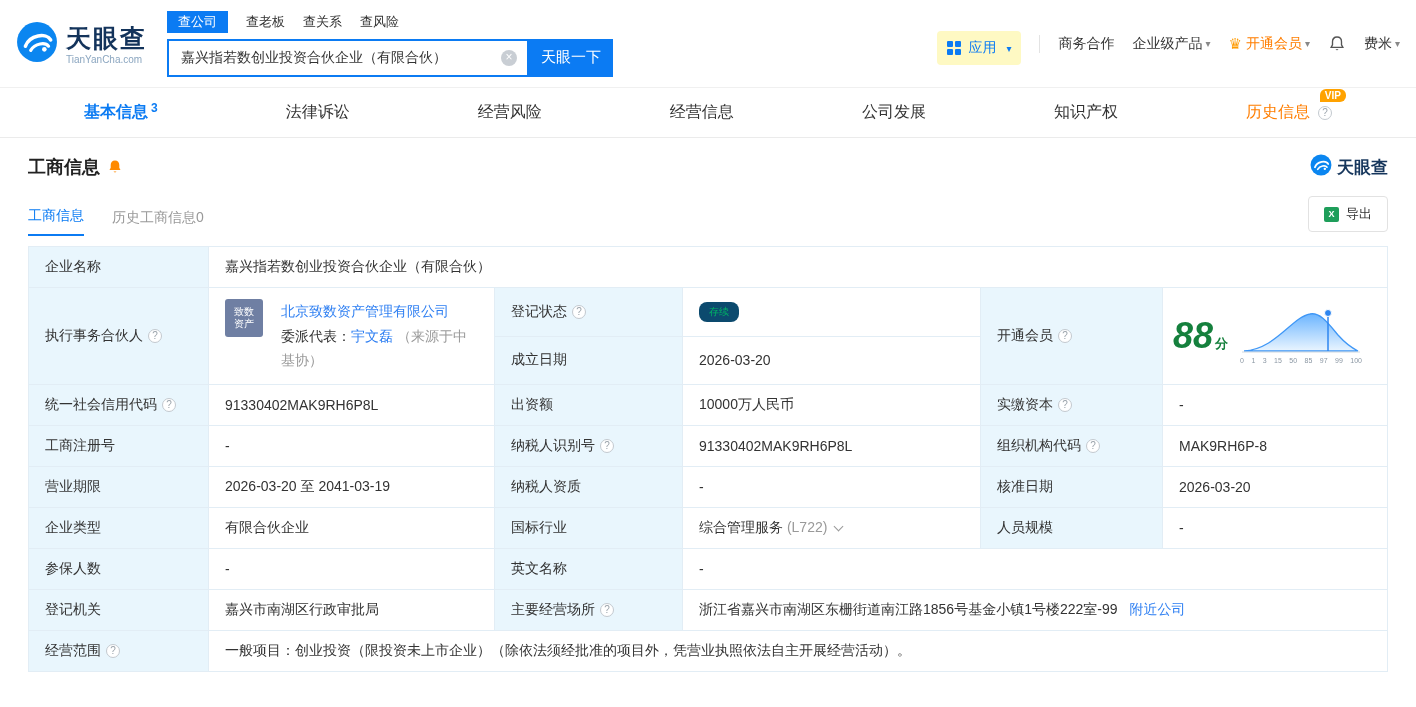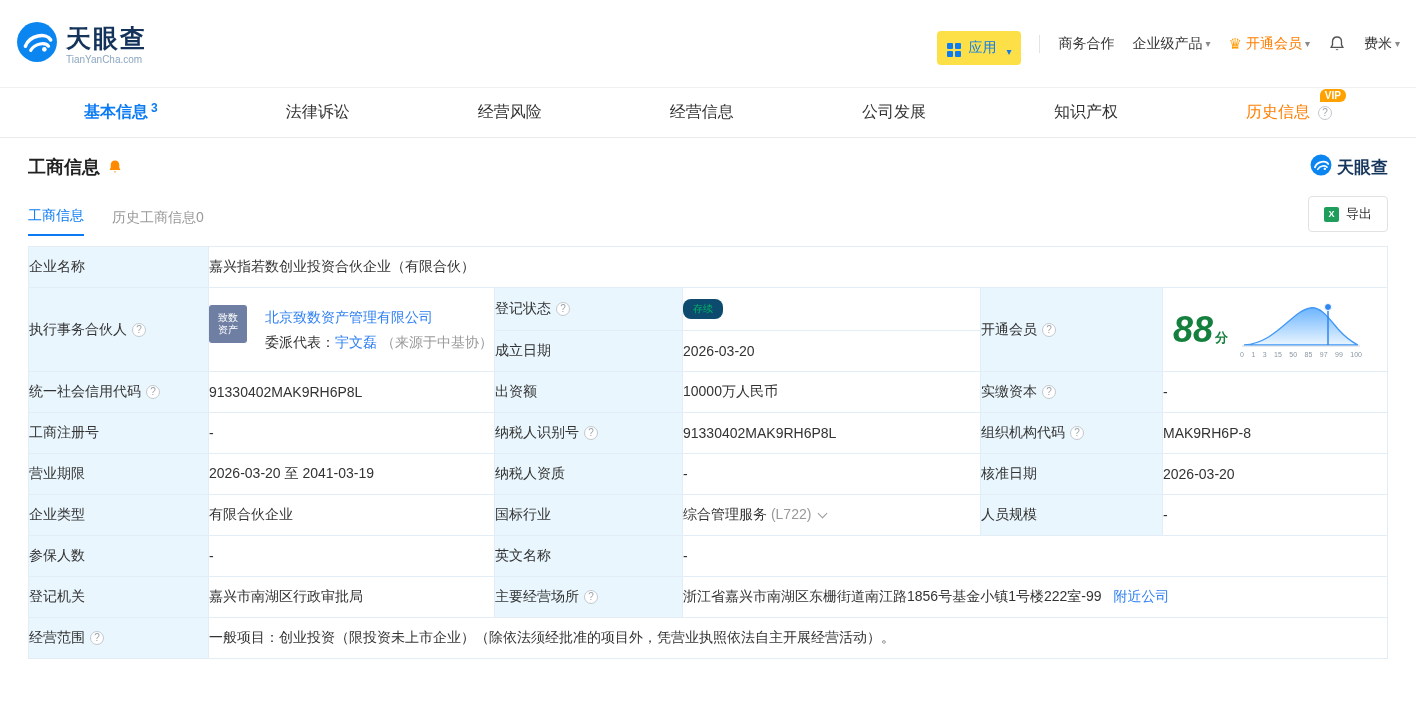--- a/index.html
+++ b/index.html
@@ -18,21 +18,21 @@
   .search-wrap { margin-left: 20px; }
   .search-tabs { display: flex; gap: 18px; align-items: center; font-size: 13px; margin-bottom: 6px; }
   .search-tab { cursor: pointer; color: #333; }
   .search-tab.active { background: #0b7bf3; color: #fff; padding: 2px 11px; }
   .search-row { display: flex; }
   .search-box { width: 362px; height: 38px; border: 2px solid #0b7bf3; display: flex; align-items: center; padding: 0 10px; gap: 8px; background: #fff; }
   .search-box input { border: none; outline: none; flex: 1; font-size: 14px; color: #333; font-family: inherit; background: transparent; }
   .clear-btn { width: 16px; height: 16px; border-radius: 50%; background: #c9ced4; color: #fff; font-size: 12px; line-height: 15px; text-align: center; cursor: pointer; flex: none; }
   .search-btn { width: 84px; height: 38px; background: #0b7bf3; color: #fff; font-size: 15px; border: none; cursor: pointer; font-family: inherit; }
   .header-right { margin-left: auto; display: flex; align-items: center; gap: 18px; font-size: 14px; white-space: nowrap; }
-  .apps-pill { display: flex; align-items: flex-end; gap: 7px; background: #fde047; color: #0b7bf3; padding: 8px 10px; border-radius: 4px; cursor: pointer; margin-top: 9px; }
+  .apps-pill { display: flex; align-items: center; gap: 7px; background: #fef9c3; color: #0b7bf3; padding: 8px 10px; border-radius: 4px; cursor: pointer; margin-top: 9px; }
   .grid-icon { display: grid; grid-template-columns: 6px 6px; grid-gap: 2px; }
   .grid-icon i { width: 6px; height: 6px; background: #0b7bf3; border-radius: 1px; }
   .caret { font-size: 10px; color: #888; margin-left: 3px; }
   .apps-pill .caret { color: #0b7bf3; }
   .v-divider { width: 1px; height: 18px; background: #e3e3e3; }
   .menu-link { cursor: pointer; display: flex; align-items: center; }
   .vip-link { color: #ff7e00; }
   .crown { font-size: 15px; color: #ff9a00; margin-right: 4px; }
   
   .main-nav { height: 50px; display: flex; align-items: center; justify-content: space-between; padding: 0 84px; border-bottom: 1px solid #ebebeb; font-size: 16px; }
@@ -49,21 +49,21 @@
   .section-bell { margin-left: 7px; cursor: pointer; display: flex; }
   .wm-logo { margin-left: auto; display: flex; align-items: center; gap: 5px; }
   .wm-text { font-size: 17px; font-weight: bold; color: #16365c; }
   .subtabs { display: flex; align-items: flex-end; margin-top: 16px; }
   .subtab { font-size: 14px; color: #999; margin-right: 28px; padding-bottom: 9px; cursor: pointer; }
   .subtab.active { color: #0b7bf3; border-bottom: 2px solid #0b7bf3; }
   .export-btn { margin-left: auto; display: flex; align-items: center; gap: 7px; border: 1px solid #e2e2e2; border-radius: 4px; padding: 8px 15px; font-size: 13px; color: #333; cursor: pointer; background: #fff; margin-bottom: 4px; }
   .excel-icon { width: 15px; height: 15px; background: #1e9e5a; border-radius: 2px; color: #fff; font-size: 9px; font-weight: bold; line-height: 15px; text-align: center; }
   
   table { width: 100%; border-collapse: collapse; table-layout: fixed; margin-top: 10px; font-size: 14px; }
-  td { border: 1px solid #e2edf5; padding: 11px 0; vertical-align: middle; }
+  td { border: 1px solid #e2edf5; padding: 11px 16px; vertical-align: middle; }
   td.lbl { background: #e9f6fd; }
   .lbl-inner { display: flex; align-items: center; }
   a.link, .link { color: #2e7ff2; text-decoration: none; cursor: pointer; }
   .badge-green { display: inline-block; background: #0c4a6e; color: #00b365; font-size: 10px; padding: 3px 10px; border-radius: 8px; }
   .muted { color: #999; }
   .chev { display: inline-block; width: 7px; height: 7px; border-right: 1.5px solid #999; border-bottom: 1.5px solid #999; transform: rotate(45deg); margin-left: 8px; position: relative; top: -2px; cursor: pointer; }
   .partner { display: flex; gap: 18px; align-items: flex-start; }
   .p-logo { width: 38px; height: 38px; background: #6f7fa3; border-radius: 3px; color: #fff; font-size: 10px; display: flex; flex-direction: column; align-items: center; justify-content: center; line-height: 1.25; flex: none; }
   .p-lines { line-height: 1.75; }
   .score-cell { padding: 4px 10px; }
@@ -86,20 +86,35 @@
         <circle cx="27" cy="27" r="2.2" fill="#fff"></circle>
       </svg>
     </span>
     <span>
       <div class="brand">天眼查</div>
       <div class="domain">TianYanCha.com</div>
     </span>
   </div>
 
 
+  <div class="search-wrap">
+    <div class="search-tabs">
+      <span class="search-tab active">查公司</span>
+      <span class="search-tab">查老板</span>
+      <span class="search-tab">查关系</span>
+      <span class="search-tab">查风险</span>
+    </div>
+    <div class="search-row">
+      <div class="search-box">
+        <input type="text" value="嘉兴指若数创业投资合伙企业（有限合伙）" style="">
+        <span class="clear-btn">×</span>
+      </div>
+      <button class="search-btn">天眼一下</button>
+    </div>
+  </div>
 
   <div class="header-right">
     <span class="apps-pill">
       <span class="grid-icon">
           <i></i>
           <i></i>
           <i></i>
           <i></i>
         </span>
       <span>应用</span>

